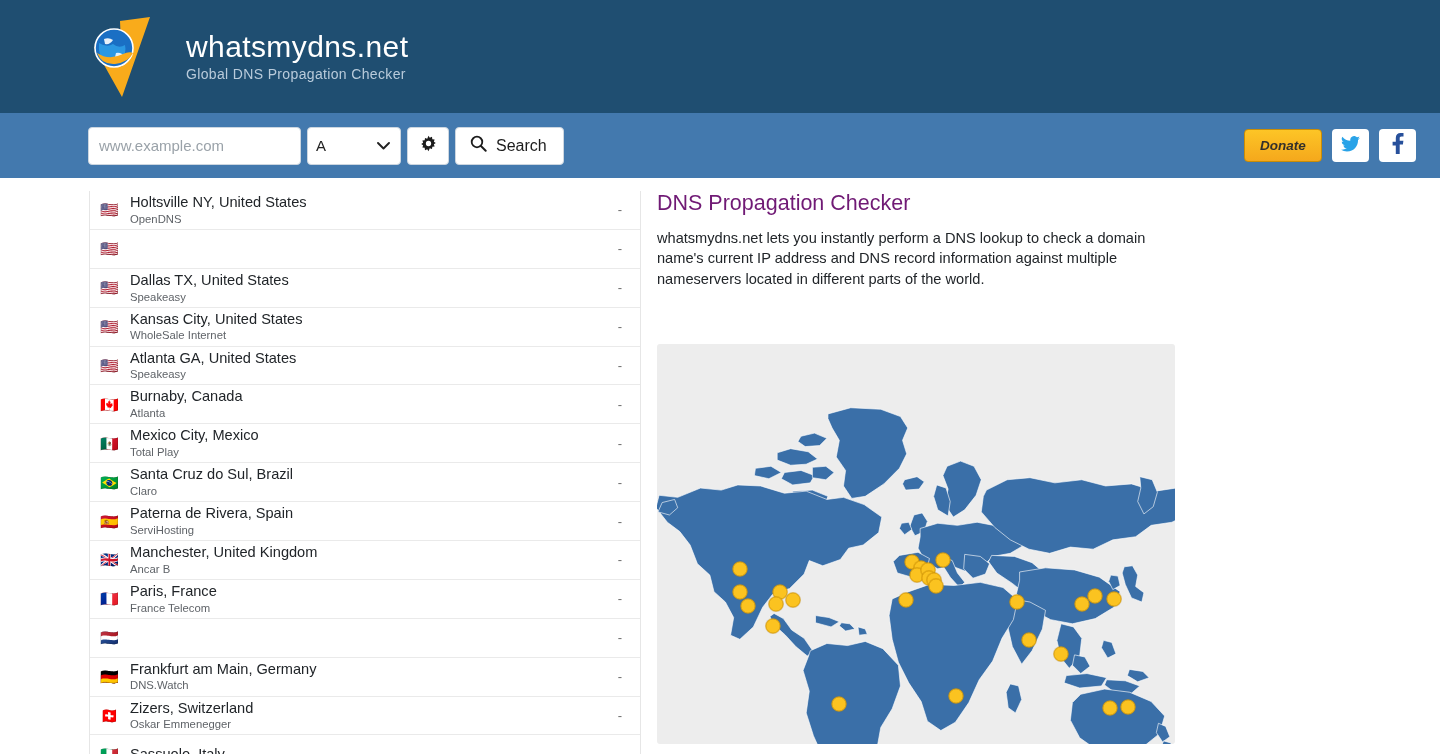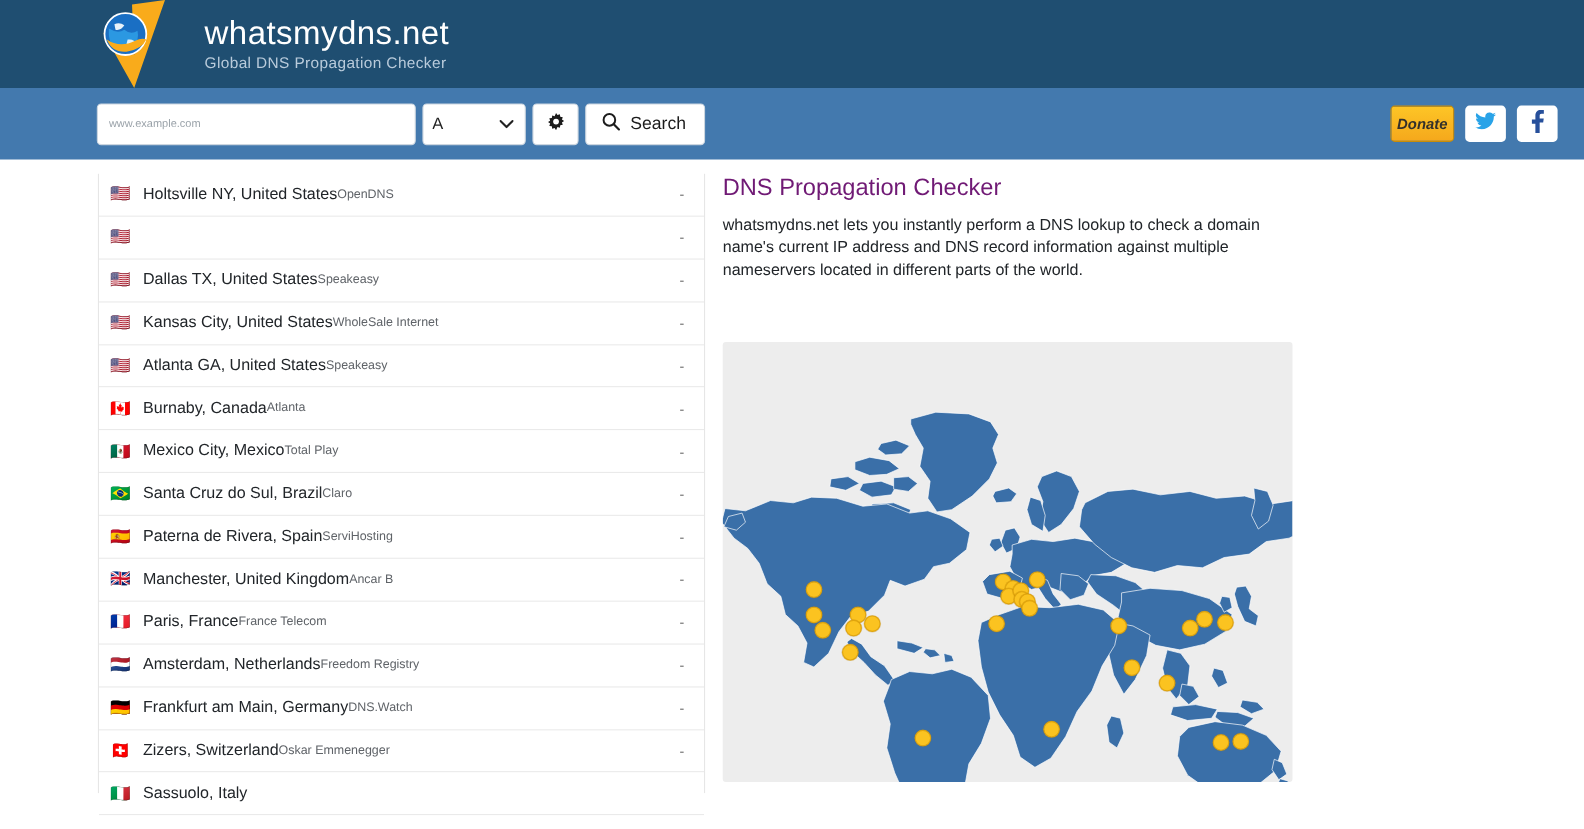--- a/index.html
+++ b/index.html
@@ -5,21 +5,21 @@
   * { box-sizing: border-box; margin: 0; padding: 0; }
   html, body {
     width: 1440px; height: 754px;
     font-family: "Liberation Sans", sans-serif;
     background: #ffffff;
     overflow: hidden;
   }
 
   
   .brand-header {
-    height: 80px;
+    height: 113px;
     background: #1f4e71;
     display: flex;
     align-items: center;
     padding-left: 88px;
   }
   .logo-wrap { display: flex; align-items: center; gap: 2px; }
   .logo-mark { width: 92px; height: 88px; position: relative; flex: none; }
   .logo-text { display: flex; flex-direction: column; justify-content: center; margin-left: 4px; }
   .logo-title {
     color: #ffffff;
@@ -40,25 +40,25 @@
   .action-bar {
     height: 65px;
     background: #4379ae;
     display: flex;
     align-items: center;
     padding: 0 24px 0 88px;
   }
   .search-group { display: flex; align-items: center; gap: 6px; }
 
   .domain-input {
-    width: 290px; height: 38px;
+    width: 213px; height: 38px;
     border: 1px solid #ccd6e0;
     border-radius: 4px;
     background: #fff;
-    font-size: 10px;
+    font-size: 15px;
     color: #333;
     padding: 0 10px;
     font-family: "Liberation Sans", sans-serif;
     outline: none;
   }
   .domain-input::placeholder { color: #9aa2a9; }
 
   .type-select {
     width: 94px; height: 38px;
     border: 1px solid #ccd6e0;
@@ -97,21 +97,21 @@
     display: flex; align-items: center; gap: 9px;
     padding: 0 16px 0 14px;
     font-size: 16px;
     color: #1c1c1c;
     cursor: pointer;
     font-family: "Liberation Sans", sans-serif;
   }
 
   .right-actions { margin-left: auto; display: flex; align-items: center; gap: 10px; }
   .donate-btn {
-    width: 58px; height: 33px;
+    width: 78px; height: 33px;
     border-radius: 4px;
     border: 1px solid #c98c06;
     background: linear-gradient(to bottom, #fdc526 0%, #f5a81c 100%);
     color: #33302b;
     font-style: italic;
     font-weight: bold;
     font-size: 13.5px;
     display: flex; align-items: center; justify-content: center;
     cursor: pointer;
     font-family: "Liberation Sans", sans-serif;
@@ -148,21 +148,21 @@
     position: relative;
   }
   .flag {
     width: 22px;
     font-size: 15px;
     line-height: 1;
     margin-right: 8px;
     flex: none;
     text-align: left;
   }
-  .row-text { display: flex; flex-direction: row; }
+  .row-text { display: flex; flex-direction: column; }
   .row-location {
     font-size: 14.6px;
     color: #212529;
     line-height: 1.15;
   }
   .row-provider {
     font-size: 11.3px;
     color: #5f6368;
     line-height: 1.25;
     margin-top: 1px;
@@ -371,24 +371,20 @@
       <div class="server-row">
         <span class="flag">🇫🇷</span>
         <span class="row-text">
           <span class="row-location">Paris, France</span>
           <span class="row-provider">France Telecom</span>
         </span>
         <span class="row-result">-</span>
       </div>
       <div class="server-row">
         <span class="flag">🇳🇱</span>
-        <span class="row-text">
-          <span class="row-location">Amsterdam, Netherlands</span>
-          <span class="row-provider">Freedom Registry</span>
-        </span>
         <span class="row-result">-</span>
       </div>
       <div class="server-row">
         <span class="flag">🇩🇪</span>
         <span class="row-text">
           <span class="row-location">Frankfurt am Main, Germany</span>
           <span class="row-provider">DNS.Watch</span>
         </span>
         <span class="row-result">-</span>
       </div>

